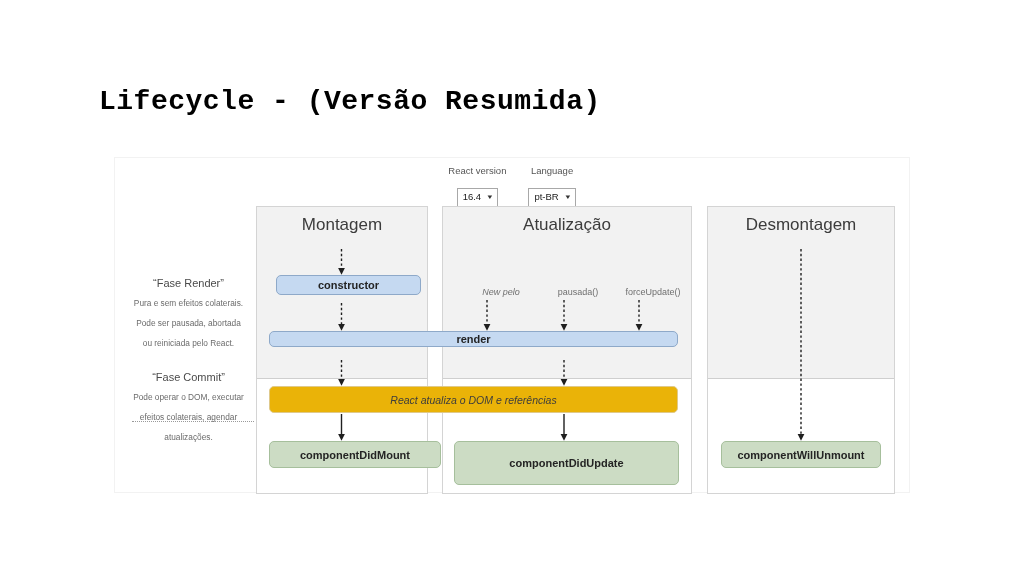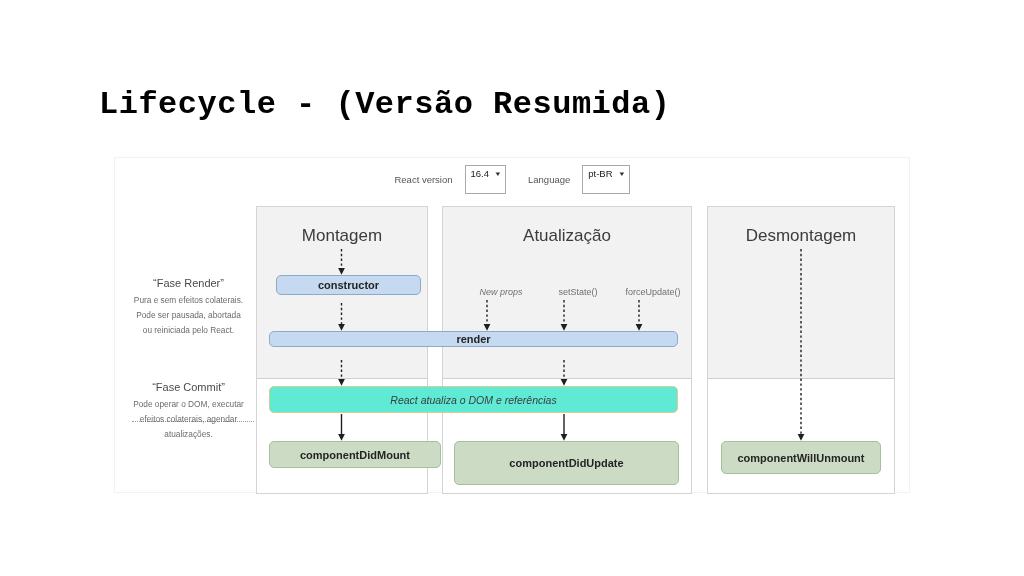--- a/index.html
+++ b/index.html
@@ -14,21 +14,21 @@
     overflow: hidden;
     position: relative;
   }
 
   
   #slide-title {
     position: absolute;
     left: 99px;
     top: 86px;
     font-family: "Liberation Mono", "DejaVu Sans Mono", monospace;
-    font-size: 32px;
+    font-size: 28px;
     font-weight: bold;
     letter-spacing: 0.5px;
     color: #000000;
     white-space: nowrap;
   }
 
   
   #diagram-card {
     position: absolute;
     left: 114px;
@@ -50,20 +50,21 @@
     justify-content: center;
     align-items: center;
     gap: 22px;
     font-size: 9.5px;
     color: #4d4d4d;
   }
   .control-group {
     display: flex;
     align-items: center;
     gap: 12px;
+    flex-direction: column;
   }
   .control-label {
     color: #555555;
     font-size: 9.5px;
   }
   .select-box {
     display: inline-flex;
     align-items: center;
     gap: 6px;
     border: 1px solid #a8a8a8;
@@ -97,27 +98,27 @@
     color: #5a5a5a;
   }
   .phase-title {
     font-size: 11px;
     color: #4a4a4a;
     margin-bottom: 4px;
     white-space: nowrap;
   }
   .phase-desc {
     font-size: 8.3px;
-    line-height: 15px;
+    line-height: 20px;
     color: #6b6b6b;
     padding: 0 10px;
     text-align: center;
   }
   #phase-render-block { top: 69px; }
-  #phase-commit-block { top: 173px; }
+  #phase-commit-block { top: 163px; }
   #phase-divider {
     position: absolute;
     left: 11px;
     top: 213px;
     width: 122px;
     border-top: 1px dotted #9a9a9a;
   }
 
   
   .column {
@@ -142,21 +143,21 @@
     box-sizing: border-box;
   }
   .col-commit-zone {
     position: absolute;
     left: 0; top: 172px; right: 0; bottom: 0;
     background: #ffffff;
   }
 
   .col-title {
     position: absolute;
-    top: 19px;
+    top: 8px;
     left: 0;
     width: 100%;
     text-align: center;
     font-size: 17px;
     color: #3c3c3c;
     font-weight: normal;
     white-space: nowrap;
   }
 
   
@@ -185,21 +186,21 @@
   }
   .node-blue {
     background: #c5d9f1;
     border: 1px solid #8ea9c9;
   }
   .node-green {
     background: #ccdcc4;
     border: 1px solid #a6bf9c;
   }
   .node-yellow {
-    background: #5eead4;
+    background: #eab308;
     border: 1px solid #dfc98b;
     font-style: italic;
     font-weight: normal;
     color: #3d3d3d;
   }
 
   #box-constructor {
     position: absolute;
     left: 276px;
     top: 275px;
@@ -238,21 +239,21 @@
     top: 441px;
     width: 225px;
     height: 44px;
     z-index: 4;
   }
   #box-will-unmount {
     position: absolute;
     left: 721px;
     top: 441px;
     width: 160px;
-    height: 33px;
+    height: 27px;
     z-index: 4;
   }
 
   
   #arrow-layer {
     position: absolute;
     left: 0; top: 0;
     width: 1024px;
     height: 576px;
     pointer-events: none;
@@ -304,22 +305,22 @@
     <div class="col-render-zone"></div>
     <div class="col-commit-zone"></div>
     <div class="col-title">Montagem</div>
   </div>
 
   <div class="column" id="col-atualizacao">
     <div class="col-render-zone"></div>
     <div class="col-commit-zone"></div>
     <div class="col-title">Atualização</div>
 
-    <div class="trigger-label italic" style="left:58px;">New props</div>
-    <div class="trigger-label" style="left:135px;">setState()</div>
+    <div class="trigger-label italic" style="left:58px;">New pelo</div>
+    <div class="trigger-label" style="left:135px;">pausada()</div>
     <div class="trigger-label" style="left:210px;">forceUpdate()</div>
   </div>
 
   <div class="column" id="col-desmontagem">
     <div class="col-render-zone"></div>
     <div class="col-commit-zone"></div>
     <div class="col-title">Desmontagem</div>
   </div>
 
 </div>

